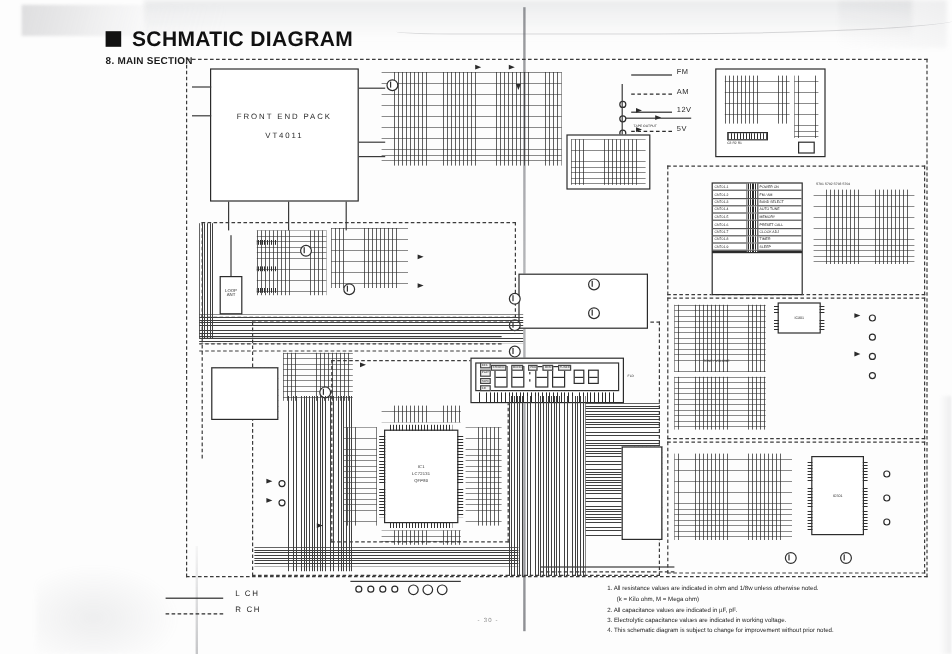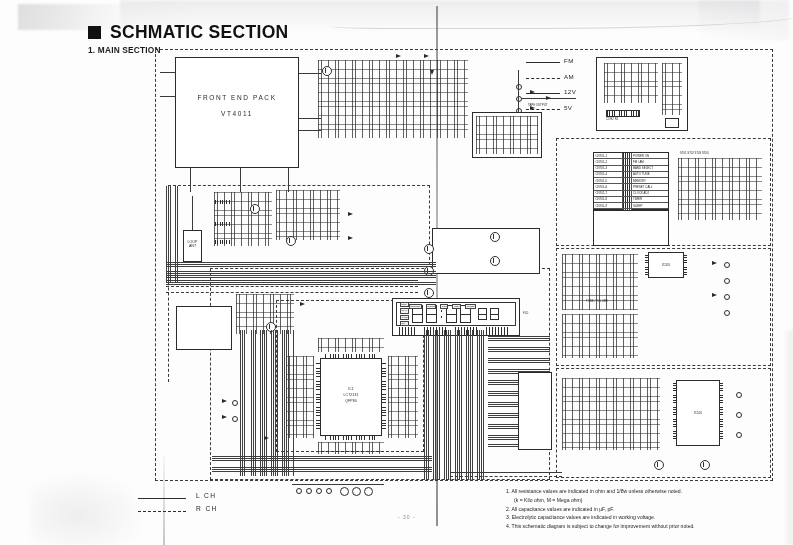--- a/index.html
+++ b/index.html
@@ -380,23 +380,23 @@
   <div class="scan-smudge" id="smudge-topcurve"></div>
   <div class="scan-smudge" id="smudge-topleft"></div>
   <div class="scan-smudge" id="smudge-topright"></div>
   <div class="scan-smudge" id="smudge-fold-vert"></div>
   <div class="scan-smudge" id="smudge-fold-left"></div>
   <div class="scan-smudge" id="smudge-bottomleft"></div>
   <div class="scan-smudge" id="smudge-rightedge"></div>
 
   <div id="title-row">
     <span id="title-bullet"></span>
-    <span id="title-text">SCHMATIC SECTION</span>
-  </div>
-  <div id="subtitle-text">1. MAIN SECTION</div>
+    <span id="title-text">SCHMATIC DIAGRAM</span>
+  </div>
+  <div id="subtitle-text">8. MAIN SECTION</div>
   <div id="page-number">- 30 -</div>
 
   <div id="schematic-frame"></div>
 
   <div class="sub-frame" style="left:556px;top:138px;width:215px;height:108px;"></div>
   <div class="sub-frame" style="left:556px;top:248px;width:215px;height:118px;"></div>
   <div class="sub-frame" style="left:556px;top:368px;width:215px;height:110px;"></div>
   <div class="sub-frame" style="left:210px;top:268px;width:340px;height:212px;"></div>
   <div class="sub-frame" style="left:168px;top:185px;width:262px;height:80px;"></div>
   <div class="sub-frame" style="left:276px;top:300px;width:148px;height:152px;"></div>

